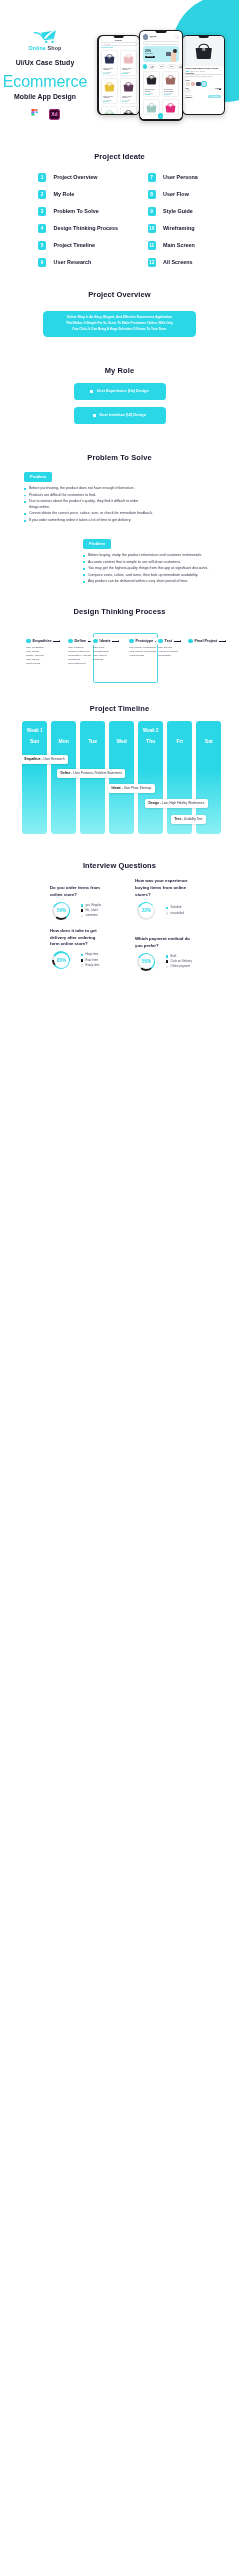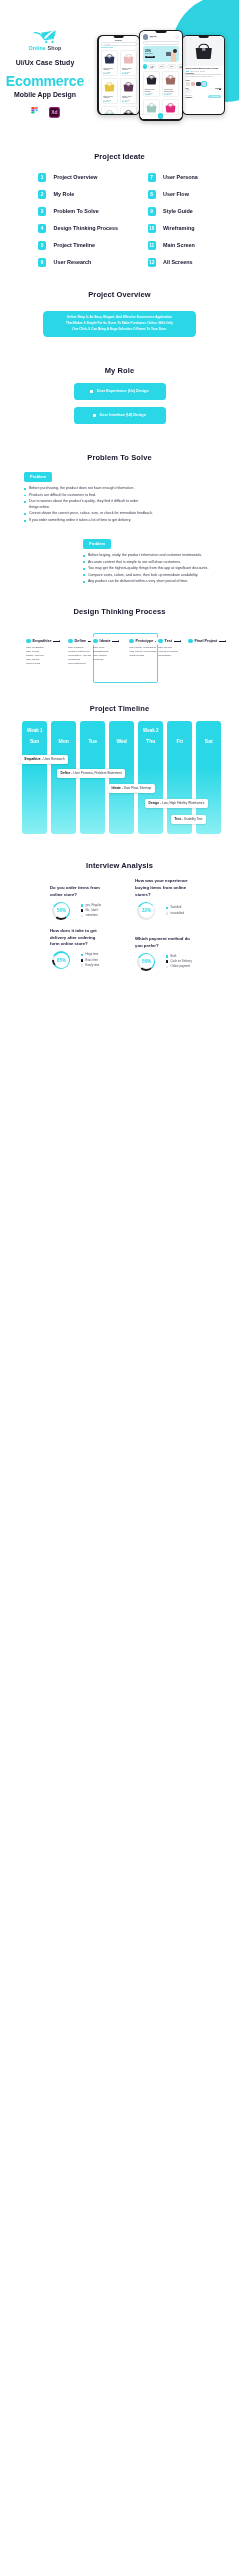--- a/index.html
+++ b/index.html
@@ -18,21 +18,21 @@
   .hero { position:relative; height:139px; width:239px; overflow:hidden; }
   .hero-blob { position:absolute; left:172px; top:-4.8px; width:107px; height:107px;
      border-radius:50%; background:#2ed2e0; }
   .hero-left { position:absolute; left:0; top:30px; width:90px; text-align:center; }
   .logo-wrap { display:flex; flex-direction:column; align-items:center; }
   .logo-mark { width:24px; height:14.4px; display:block; }
   .logo-text { font-size:5.4px; font-weight:700; letter-spacing:0.1px; margin-top:0.6px; }
   .logo-text .o { color:#29d3e0; }
   .logo-text .s { color:#3b3b4f; }
   .hero-sub { font-size:6.9px; font-weight:700; color:#14142b; margin-top:7.8px; letter-spacing:0.1px;}
-  .hero-title { font-size:14px; font-weight:700; color:#29d3e0; margin-top:7.2px; letter-spacing:-0.1px;}
+  .hero-title { font-size:16px; font-weight:400; color:#29d3e0; margin-top:7.2px; letter-spacing:-0.1px;}
   .hero-title2 { font-size:6.9px; font-weight:700; color:#14142b; margin-top:1.8px; }
   .hero-tools { display:flex; justify-content:center; gap:9.6px; margin-top:9px; }
 
   
   .sec-title { text-align:center; font-size:7.5px; font-weight:700; color:#14142b; letter-spacing:0.1px;}
 
   
   .pindex { padding-top:12.6px; }
   .pindex .sec-title{ margin-bottom:0; }
   .pidx-grid { display:flex; margin-top:8.4px; }
@@ -673,21 +673,21 @@
           <div class="tl-tag" style="left: 21px; top: 34px;"><b>Empathize</b><span> - User Research</span></div>
           <div class="tl-tag" style="left: 57px; top: 48px;"><b>Define</b><span> - User Persona, Problem Statement</span></div>
           <div class="tl-tag" style="left: 108px; top: 63px;"><b>Ideate</b><span> - User Flow, Sitemap</span></div>
           <div class="tl-tag" style="left: 145px; top: 78px;"><b>Design</b><span> - Low, High Fidelity Wireframes</span></div>
           <div class="tl-tag" style="left: 171px; top: 94px;"><b>Test</b><span> - Usability Test</span></div>
         </div>
     </div>
   </section>
 
   <section class="iq-sec">
-    <h2 class="sec-title">Interview Analysis</h2>
+    <h2 class="sec-title">Interview Questions</h2>
     <div class="iq">
       <div>
           <div class="iq-item" style="left: 50px; top: 15px;">
           <div class="iq-q">Do you order items from
 online store?</div>
           <div class="iq-body">
             <div class="iq-donut" style="background: conic-gradient(from 300deg, rgb(42, 215, 230) 0deg, rgb(42, 215, 230) 200deg, rgb(29, 29, 29) 200deg, rgb(29, 29, 29) 275deg, rgb(227, 230, 232) 275deg, rgb(227, 230, 232) 360deg);">
               <span class="iq-pct">56%</span>
             </div>
             <div class="iq-leg">

